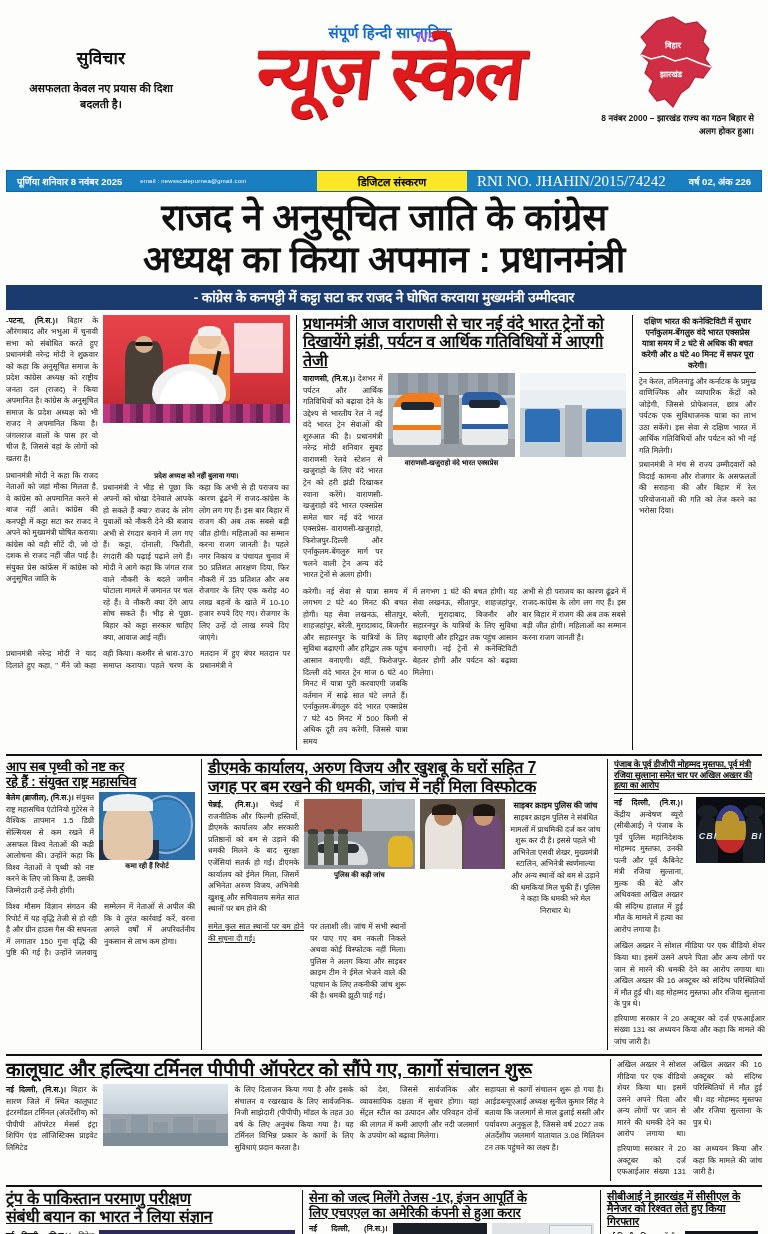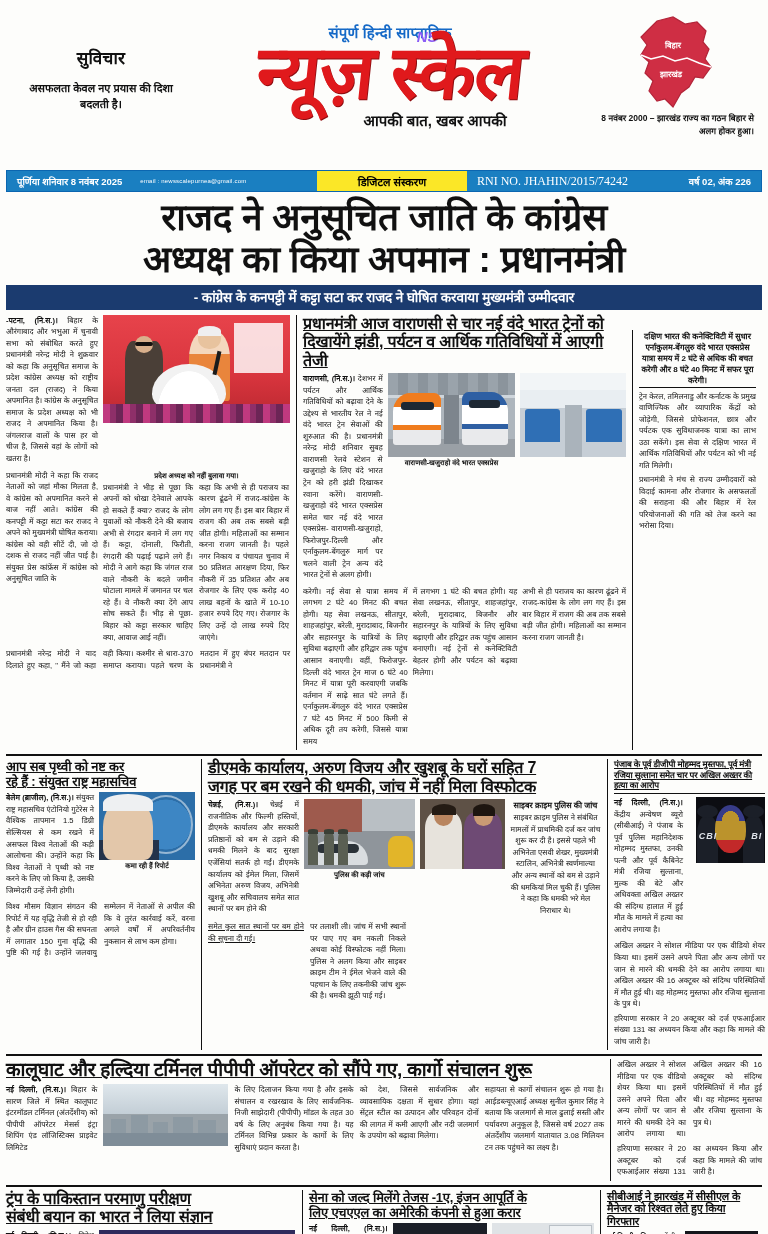--- a/index.html
+++ b/index.html
@@ -40,21 +40,21 @@
 
   
   .infobar{display:flex;height:20px;align-items:stretch;border:1px solid #0b66b0;}
   .ib-blue{background:#1a7fc1;color:#fff;display:flex;align-items:center;}
   .ib-left{flex:0 0 300px;justify-content:flex-start;gap:18px;padding-left:10px;}
   .ib-date{font-size:9.5px;font-weight:bold;}
   .ib-mail{font-size:6px;letter-spacing:.2px;}
   .ib-yellow{flex:0 0 150px;background:#fbe727;display:flex;align-items:center;justify-content:center;}
   .ib-digital{font-size:11px;font-weight:bold;color:#000;}
   .ib-right{flex:1;justify-content:space-between;padding:0 10px;}
-  .ib-rni{font-size:12px;font-family:"Liberation Serif",serif;}
+  .ib-rni{font-size:15px;font-family:"Liberation Serif",serif;}
   .ib-issue{font-size:9.5px;font-weight:bold;}
 
   
   .lead{padding-top:5px;}
   .lead h1{
     margin:0;font-size:37px;line-height:1.13;font-weight:bold;text-align:center;
     letter-spacing:-.3px;
   }
   .lead-sub{
     margin-top:4px;background:#1b3b6f;color:#fff;text-align:center;
@@ -214,21 +214,20 @@
       <div class="suvichar-title">सुविचार</div>
       <div class="suvichar-text">असफलता केवल नए प्रयास की दिशा बदलती है।</div>
     </div>
 
     <div class="mh-center">
       <div class="kicker">संपूर्ण हिन्दी साप्ताहिक</div>
       <div class="logo-wrap">
         <div class="logo-mark">NS</div>
         <div class="logo">न्यूज़ स्केल</div>
       </div>
-      <div class="tagline">आपकी बात, खबर आपकी</div>
     </div>
 
     <div class="mh-right">
       <div class="map-box">
         <svg width="92" height="94" viewBox="0 0 92 94" aria-hidden="true">
           <path d="M30 6 L46 2 L58 9 L70 7 L79 16 L76 27 L82 34 L78 44 L84 52 L76 63 L68 62 L62 72 L54 78 L46 92 L38 84 L30 86 L22 76 L26 66 L18 58 L22 47 L14 40 L20 30 L14 22 L22 14 Z" fill="#cf2e44" stroke="#b32439" stroke-width="1.2"></path>
           <path d="M14 40 L24 44 L36 41 L48 46 L60 43 L72 48 L84 52" fill="none" stroke="#ffffff" stroke-width="1.6"></path>
           <text x="46" y="33" font-size="8" font-weight="bold" fill="#ffffff" text-anchor="middle" font-family="Liberation Sans, sans-serif">बिहार</text>
           <text x="44" y="62" font-size="8" font-weight="bold" fill="#ffffff" text-anchor="middle" font-family="Liberation Sans, sans-serif">झारखंड</text>
         </svg>
@@ -328,21 +327,21 @@
           </div>
         </div>
       </div>
       <div style="display:flex;gap:5px;margin-top:2px;">
         <p class="body-txt" style="width:107px;">करेगी। नई सेवा से यात्रा समय में लगभग 2 घंटे 40 मिनट की बचत होगी। यह सेवा लखनऊ, सीतापुर, शाहजहांपुर, बरेली, मुरादाबाद, बिजनौर और सहारनपुर के यात्रियों के लिए सुविधा बढ़ाएगी और हरिद्वार तक पहुंच आसान बनाएगी। वहीं, फिरोजपुर-दिल्ली वंदे भारत ट्रेन माज 6 घंटे 40 मिनट में यात्रा पूरी करवाएगी जबकि वर्तमान में साढ़े सात घंटे लगते हैं। एर्नाकुलम-बेंगलुरु वंदे भारत एक्सप्रेस 7 घंटे 45 मिनट में 500 किमी से अधिक दूरी तय करेगी, जिससे यात्रा समय</p>
         <p class="body-txt" style="width:107px;">में लगभग 1 घंटे की बचत होगी। यह सेवा लखनऊ, सीतापुर, शाहजहांपुर, बरेली, मुरादाबाद, बिजनौर और सहारनपुर के यात्रियों के लिए सुविधा बढ़ाएगी और हरिद्वार तक पहुंच आसान बनाएगी। नई ट्रेनों से कनेक्टिविटी बेहतर होगी और पर्यटन को बढ़ावा मिलेगा।</p>
         <p class="body-txt" style="width:106px;">अभी से ही पराजय का कारण ढूंढने में राजद-कांग्रेस के लोग लग गए हैं। इस बार बिहार में राजग की अब तक सबसे बड़ी जीत होगी। महिलाओं का सम्मान करना राजग जानती है।</p>
       </div>
     </div>
 
-    <div class="col vr" style="width:124px;padding-left:6px;margin-top:15px;">
+    <div class="col vr" style="width:124px;padding-left:6px;">
       <div class="sub-h" style="border-bottom:1px solid #111;padding-bottom:2px;">दक्षिण भारत की कनेक्टिविटी में सुधार एर्नाकुलम-बेंगलुरु वंदे भारत एक्सप्रेस यात्रा समय में 2 घंटे से अधिक की बचत करेगी और 8 घंटे 40 मिनट में सफर पूरा करेगी।</div>
       <p class="body-txt" style="margin-top:3px;">ट्रेन केरल, तमिलनाडु और कर्नाटक के प्रमुख वाणिज्यिक और व्यापारिक केंद्रों को जोड़ेगी, जिससे प्रोफेशनल, छात्र और पर्यटक एक सुविधाजनक यात्रा का लाभ उठा सकेंगे। इस सेवा से दक्षिण भारत में आर्थिक गतिविधियों और पर्यटन को भी नई गति मिलेगी।</p>
       <p class="body-txt">प्रधानमंत्री ने मंच से राज्य उम्मीदवारों को विदाई कामना और रोजगार के असफलतों की सराहना की और बिहार में रेल परियोजनाओं की गति को तेज करने का भरोसा दिया।</p>
     </div>
   </div>
 
   <div class="hr-thick"></div>
 
   <div class="band">
 

